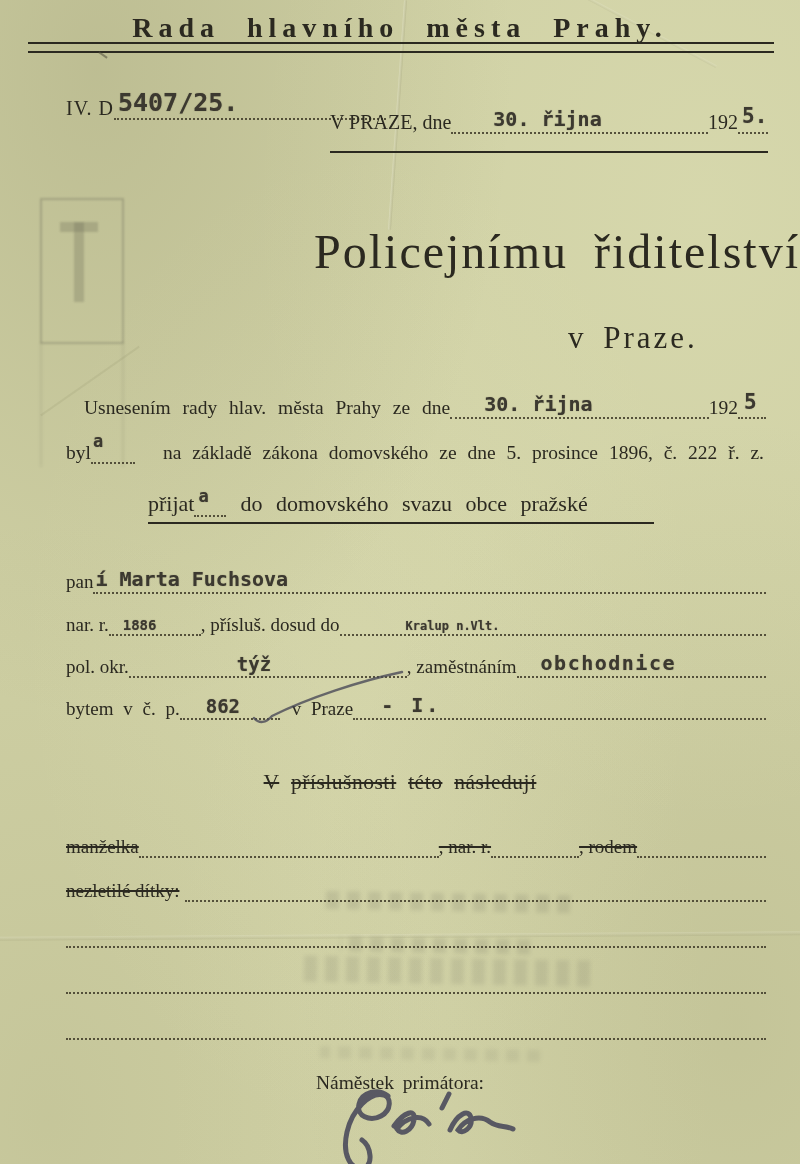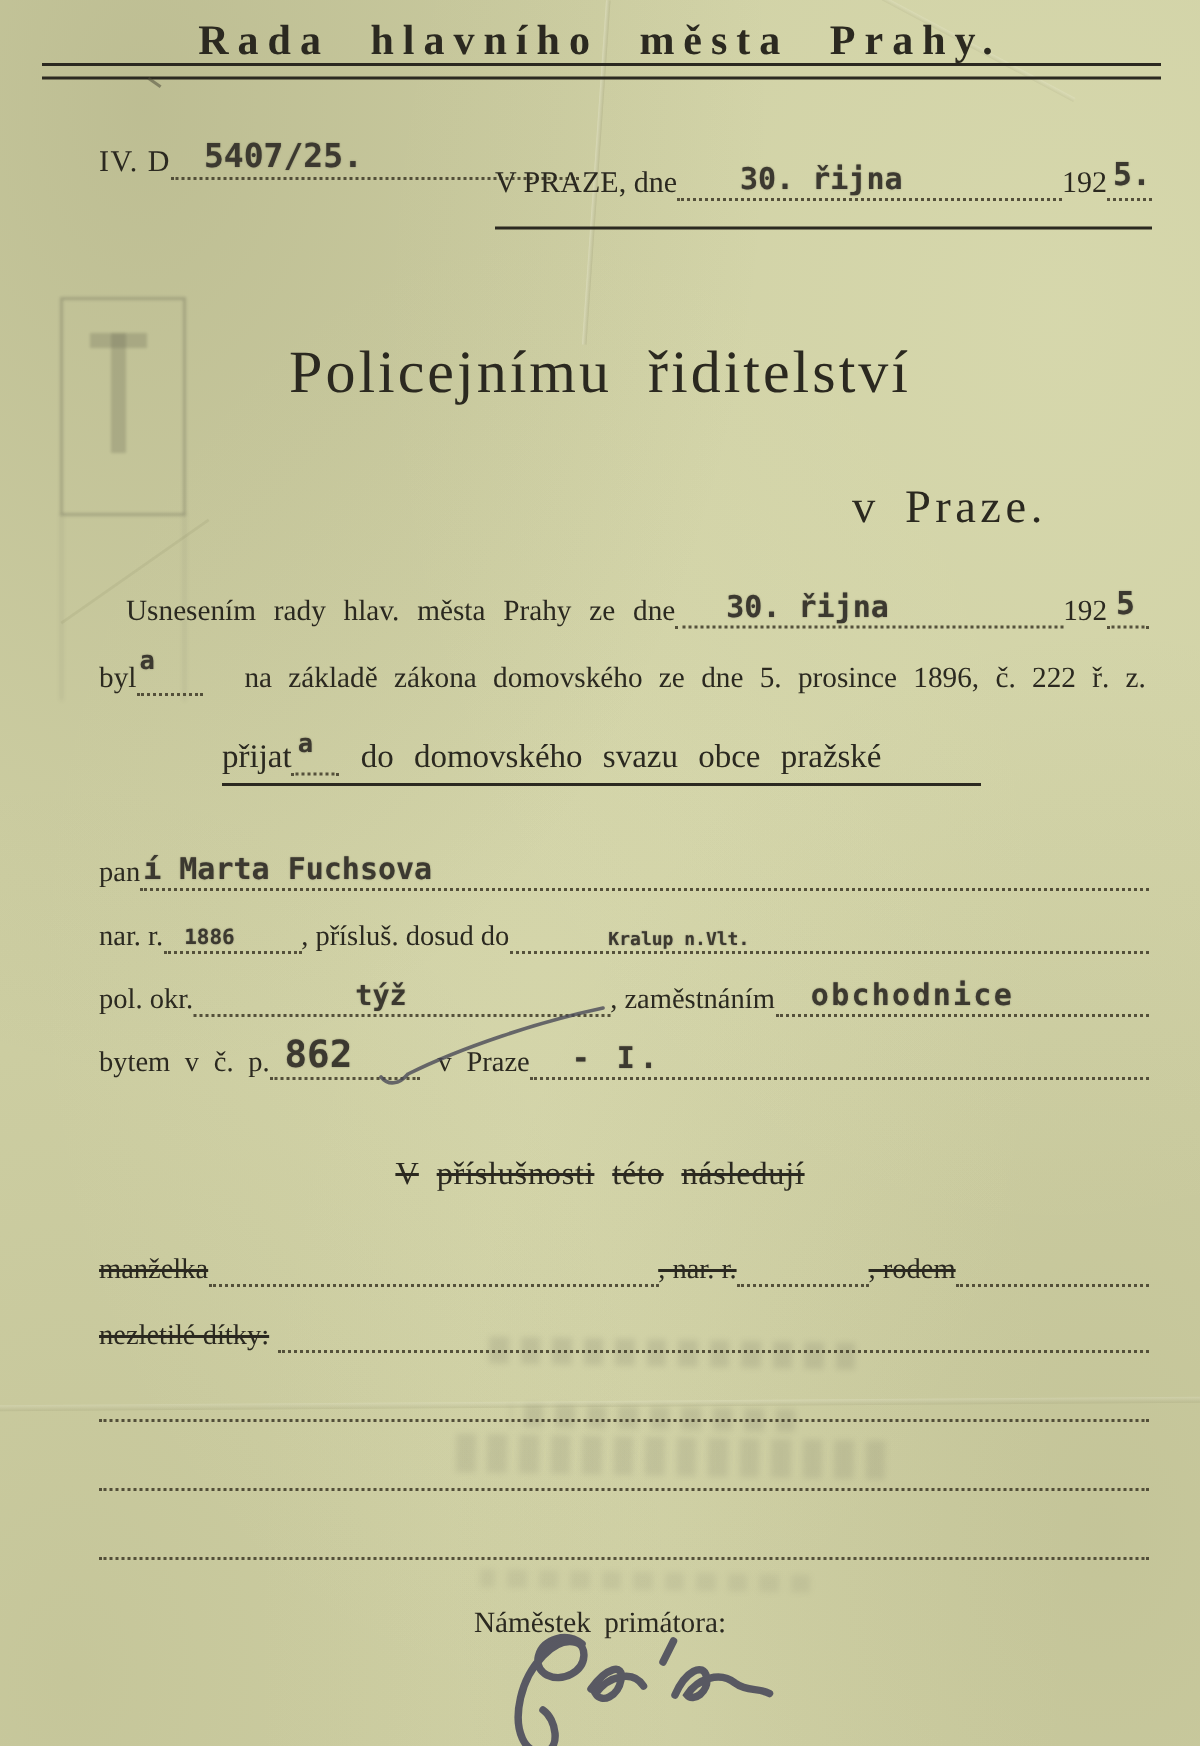--- a/index.html
+++ b/index.html
@@ -57,22 +57,22 @@
   .struck{text-decoration:line-through;text-decoration-thickness:2.2px;}
 
   .ref-row{top:96px;left:66px;width:320px;}
   .ref-row .lbl{font-size:20px;letter-spacing:1px;}
 
   .praze-row{top:110px;left:330px;right:32px;
     border-bottom:2.5px solid #2b2920;padding-bottom:17px;}
   .praze-row .lbl{font-size:20px;}
 
   .title{
-    position:absolute;top:224px;left:0;width:100%;text-align:center;
-    font-size:40px;letter-spacing:2px;word-spacing:12px;
+    position:absolute;top:224px;left:0;width:100%;text-align:right;
+    font-size:48px;letter-spacing:2px;word-spacing:12px;
   }
   .subtitle{
     position:absolute;top:320px;left:558px;
     font-size:31px;letter-spacing:3px;word-spacing:6px;margin-left:10px;
   }
 
   .usneseni-row{top:395px;left:84px;right:34px;}
   .usneseni-row .lbl{word-spacing:7px;font-size:19.5px;}
   .byla-row{top:440px;left:66px;right:34px;}
   .byla-row .lbl{word-spacing:6px;font-size:19.5px;}
@@ -144,21 +144,21 @@
   <div class="ghost-bar gb3"></div>
   <div class="ghost-bar gb4"></div>
 
   <div class="hdr">Rada hlavního města Prahy.</div>
   <div class="dblrule"></div>
   <div class="tick"></div>
 
   <div class="row ref-row">
     <span class="lbl">IV. D</span>
     <span class="leader grow">
-      <span class="typed" style="left:22px;font-size:22px">5407/25.</span>
+      <span class="typed" style="left:4px;font-size:25px">5407/25.</span>
     </span>
   </div>
 
   <div class="row praze-row">
     <span class="lbl">V PRAZE, dne</span>
     <span class="leader grow">
       <span class="typed" style="left:42px;font-size:20px">30. řijna</span>
     </span>
     <span class="lbl">192</span>
     <span class="leader" style="width:30px">
@@ -221,21 +221,21 @@
     </span>
     <span class="lbl">, zaměstnáním</span>
     <span class="leader grow">
       <span class="typed" style="left:24px;letter-spacing:1.5px;font-size:20px">obchodnice</span>
     </span>
   </div>
 
   <div class="row bytem-row">
     <span class="lbl">bytem v č. p.</span>
     <span class="leader" style="width:100px">
-      <span class="typed" style="left:10px;font-size:25px">862</span>
+      <span class="typed" style="left:26px;font-size:19px">862</span>
     </span>
     <span class="lbl" style="margin-left:12px">v Praze</span>
     <span class="leader grow">
       <span class="typed" style="left:28px;letter-spacing:3px;font-size:20px">- I.</span>
     </span>
   </div>
 
   <svg class="signature" style="left:248px;top:668px;width:160px;height:60px;position:absolute" viewBox="0 0 160 60">
     <path d="M6,50 C11,56 18,55 24,48 C60,30 112,13 154,4" fill="none" stroke="#4a4a58" stroke-width="2.4" stroke-linecap="round" opacity=".8"></path>
   </svg>

